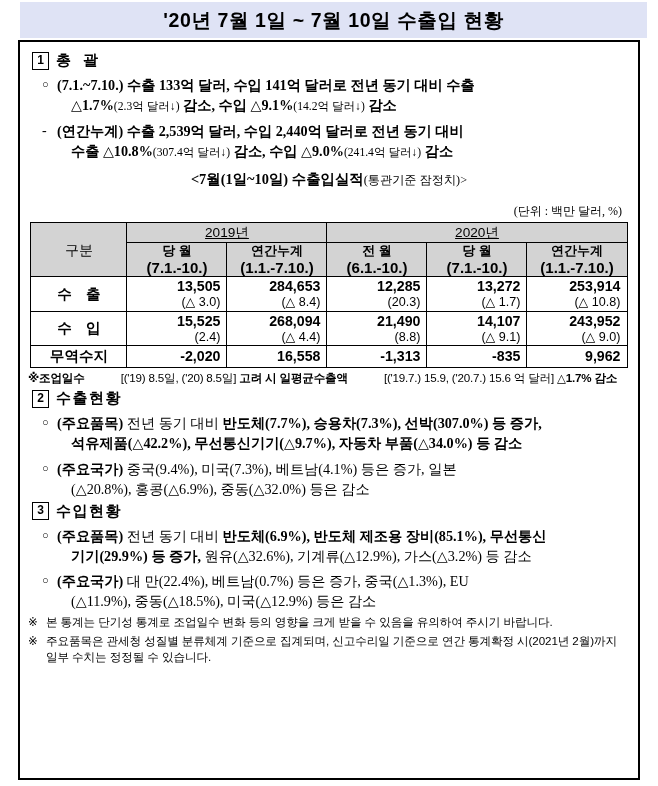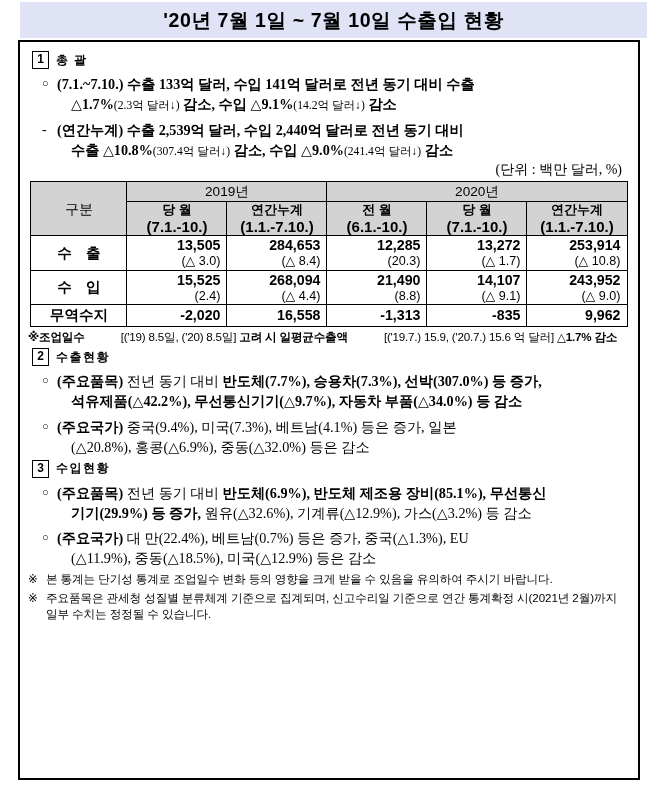--- a/index.html
+++ b/index.html
@@ -66,23 +66,23 @@
     width: 15px;
     height: 16px;
     line-height: 15px;
     text-align: center;
     font-family: "Liberation Sans", "DejaVu Sans", sans-serif;
     font-weight: bold;
     font-size: 12px;
     box-shadow: 0 0 0 0.8px #fff inset;
   }
   .sec-title {
-    font-family: Liberation Serif, serif;
-    font-weight: bold;
-    font-size: 12px;
+    font-family: Liberation Mono, monospace;
+    font-weight: bold;
+    font-size: 15px;
     letter-spacing: 1.5px;
   }
 
   
   .bullet {
     display: flex;
     align-items: flex-start;
     margin: 5px 0 0 14px;
     font-size: 14.2px;
     line-height: 1.42;
@@ -115,22 +115,22 @@
     font-size: 14.4px;
     font-weight: bold;
     margin-top: 9px;
   }
   .tbl-cap .thin {
     font-weight: normal;
     font-size: 12.2px;
   }
   .unit {
     text-align: right;
-    font-size: 14px;
-    margin: 1px 8px 2px 0;
+    font-size: 12px;
+    margin: 14px 8px 2px 0;
   }
 
   
   table.stat {
     border-collapse: collapse;
     margin: 0 auto;
     width: 596px;
     table-layout: fixed;
   }
   table.stat th, table.stat td {
@@ -141,20 +141,21 @@
   }
   table.stat thead th {
     background: #d3d3d3;
     font-weight: normal;
     text-align: center;
     line-height: 1.15;
   }
   table.stat thead th.yr {
     font-size: 13.6px;
     height: 19px;
+    text-decoration: underline;
   }
   table.stat thead th.sub {
     height: 33px;
     font-weight: bold;
     font-size: 13px;
   }
   table.stat thead th.sub .s2 {
     display: block;
     font-size: 15px;
     font-weight: bold;
@@ -245,20 +246,23 @@
     </div>
 
     <div class="bullet">
       <span class="mark dash">-</span>
       <span class="body">
         <span class="ln b">(연간누계) 수출 2,539억 달러, 수입 2,440억 달러로 전년 동기 대비</span>
         <span class="ln ind"><span class="b">수출 △10.8%</span><span class="sm">(307.4억 달러↓)</span><span class="b"> 감소, 수입 </span><span class="b">△9.0%</span><span class="sm">(241.4억 달러↓)</span><span class="b"> 감소</span></span>
       </span>
     </div>
 
+    <div class="tbl-cap">
+      <span>&lt;7월(1일~10일) 수출입실적</span><span class="thin">(통관기준 잠정치)&gt;</span>
+    </div>
     <div class="unit">(단위 : 백만 달러, %)</div>
 
     <table class="stat">
       <colgroup>
         <col style="width:96px">
         <col style="width:100px">
         <col style="width:100px">
         <col style="width:100px">
         <col style="width:100px">
         <col style="width:100px">

